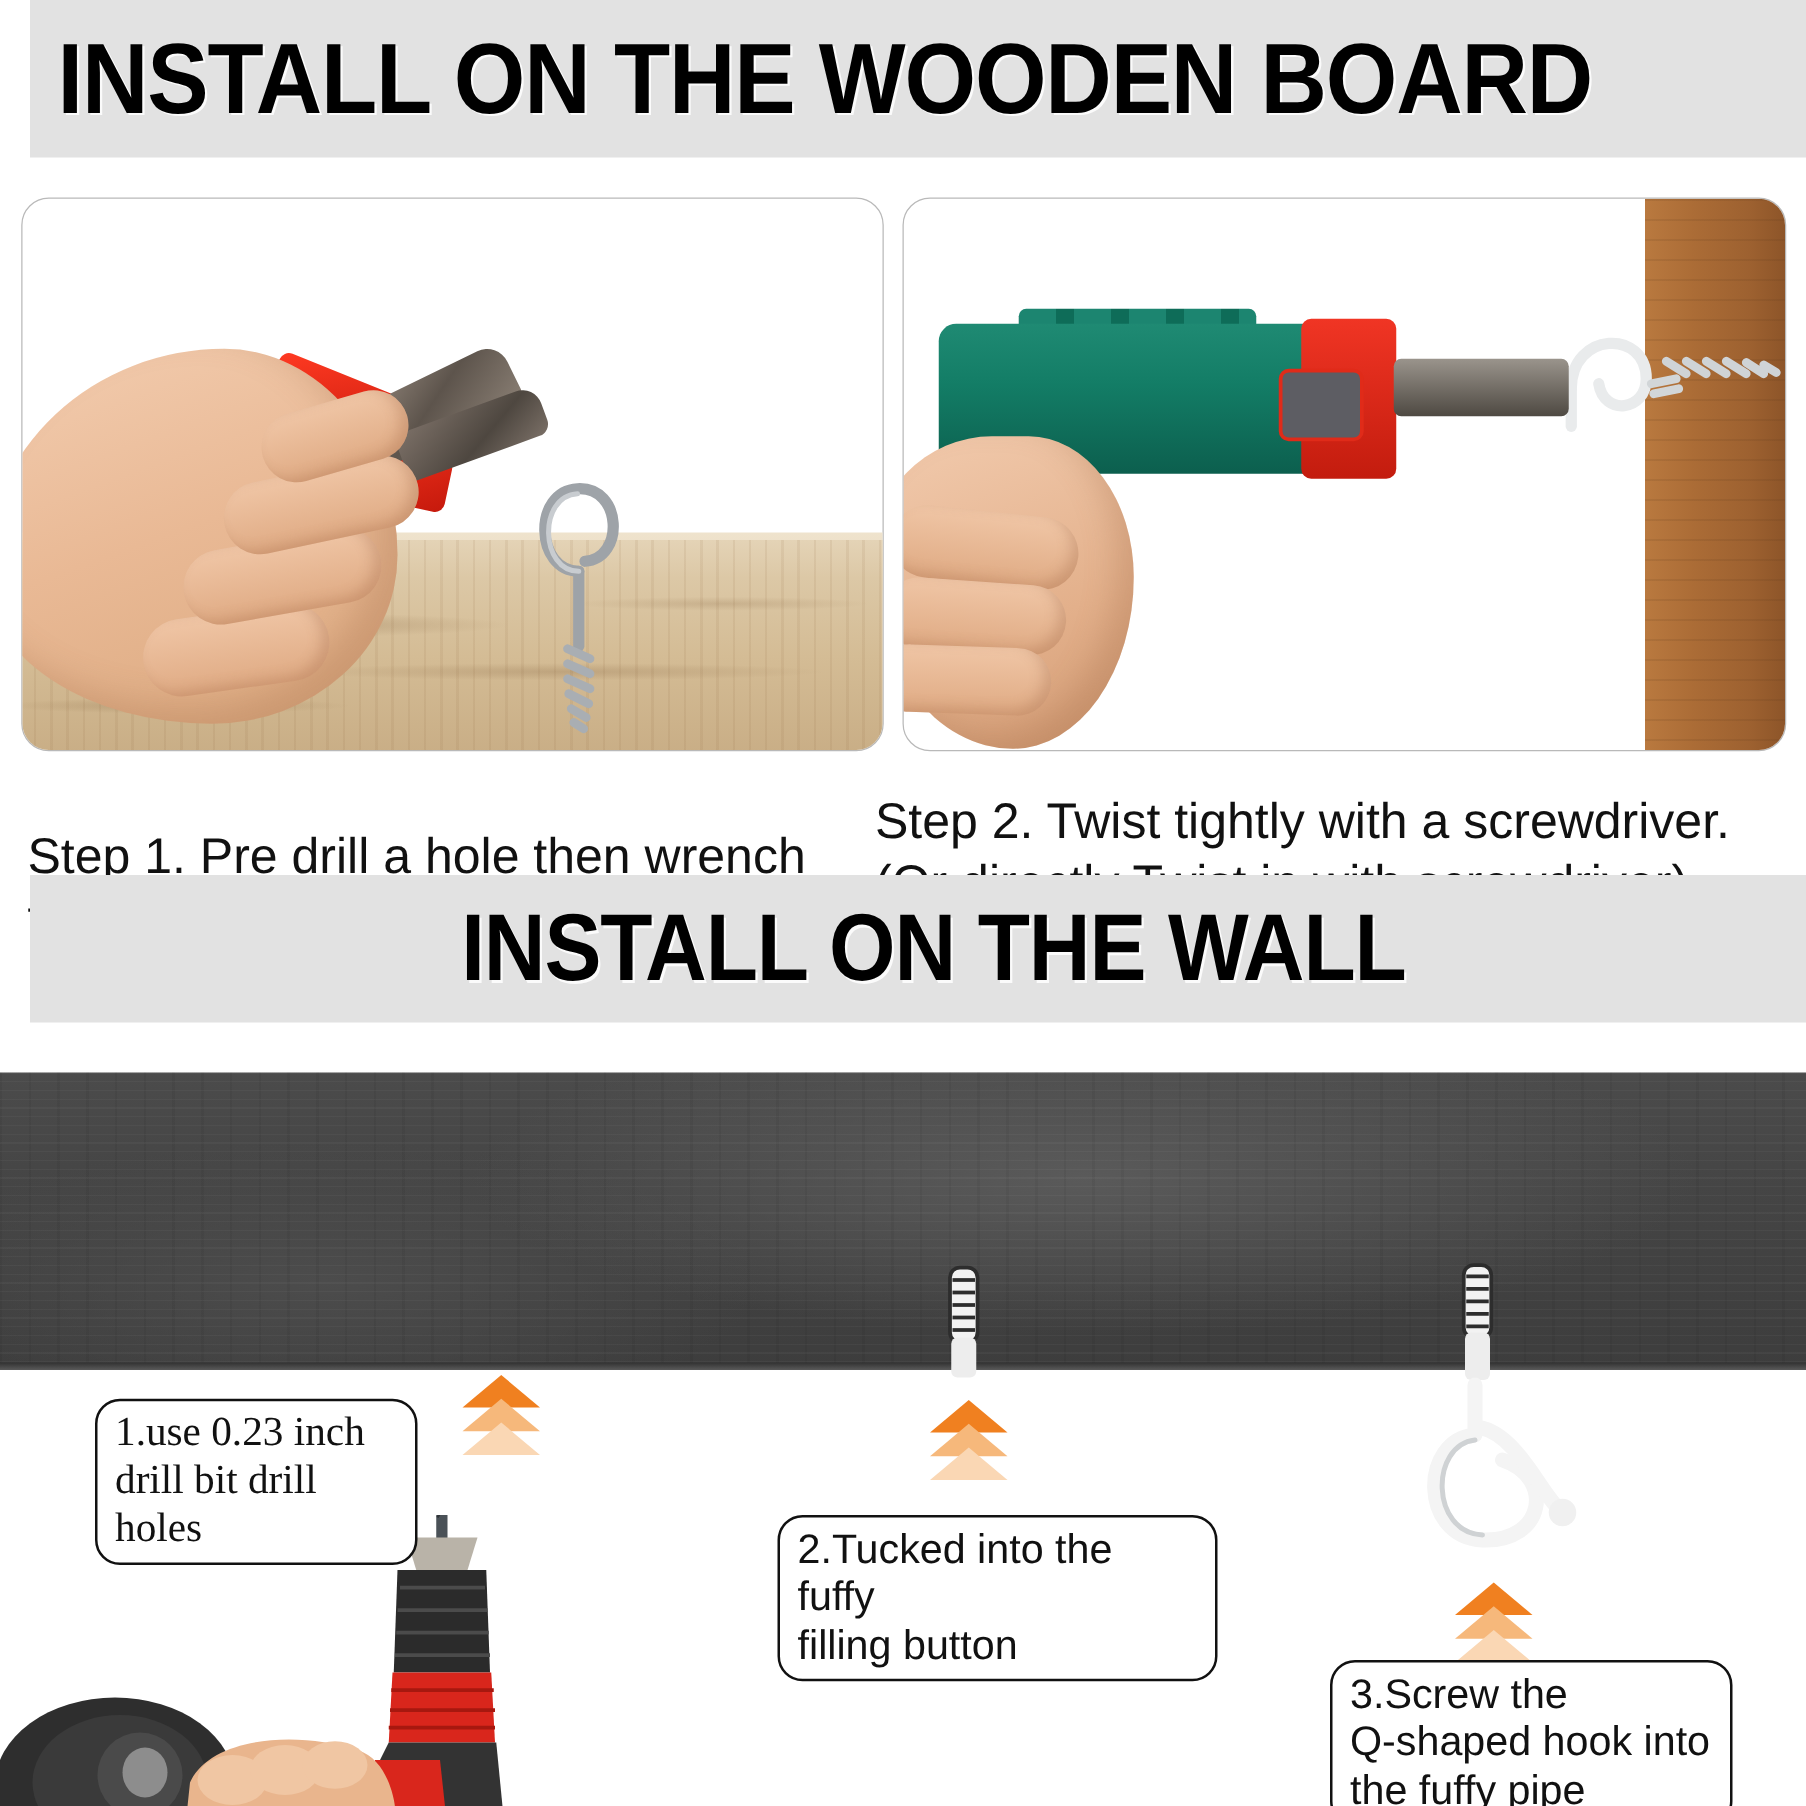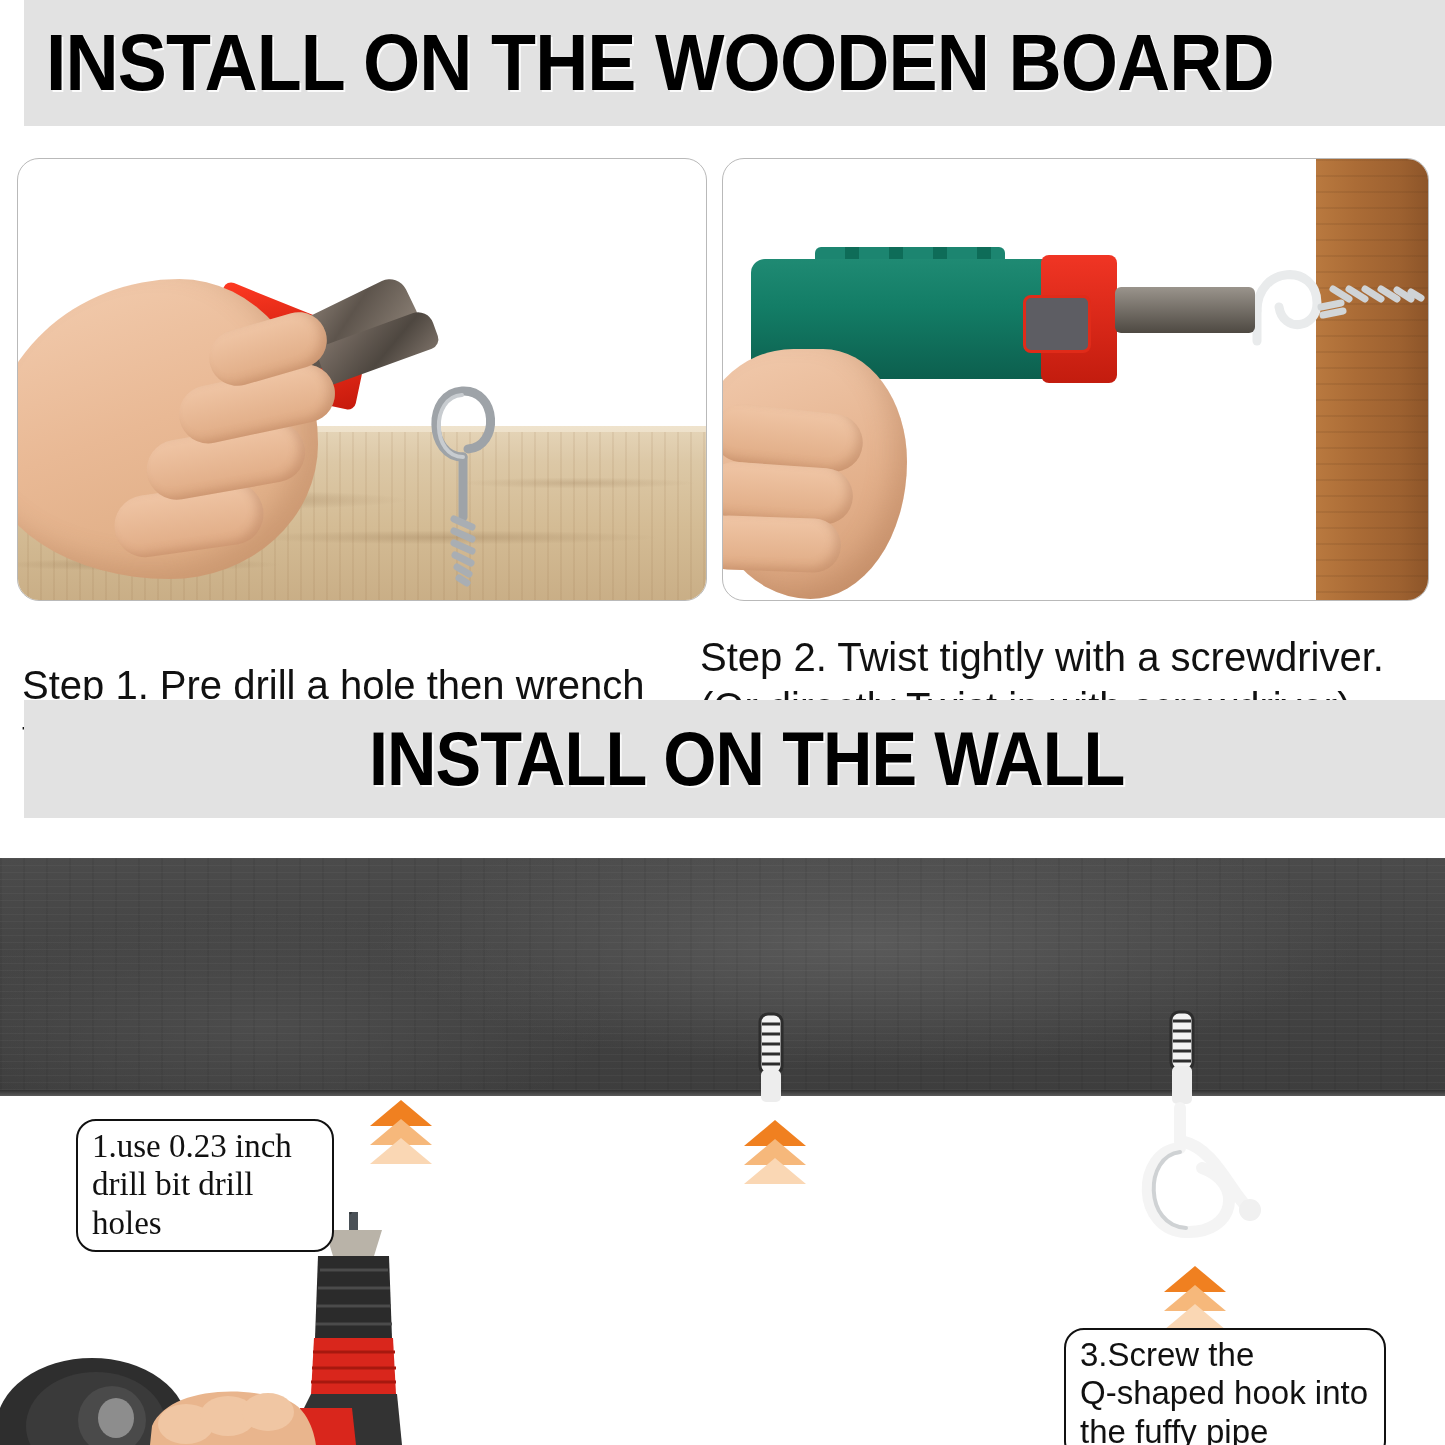--- a/index.html
+++ b/index.html
@@ -375,17 +375,19 @@
       <g fill="#f0c6a3">
         <ellipse cx="186" cy="212" rx="28" ry="20"></ellipse>
         <ellipse cx="228" cy="204" rx="28" ry="20"></ellipse>
         <ellipse cx="268" cy="200" rx="26" ry="19"></ellipse>
       </g>
     </svg>
   </div>
 
   <div class="callout" id="callout-1">1.use 0.23 inch
 drill bit drill holes</div>
+  <div class="callout" id="callout-2">2.Tucked into the fuffy
+filling button</div>
   <div class="callout" id="callout-3">3.Screw the
 Q-shaped hook into
 the fuffy pipe</div>
 
 </div>
 
 </body></html>

